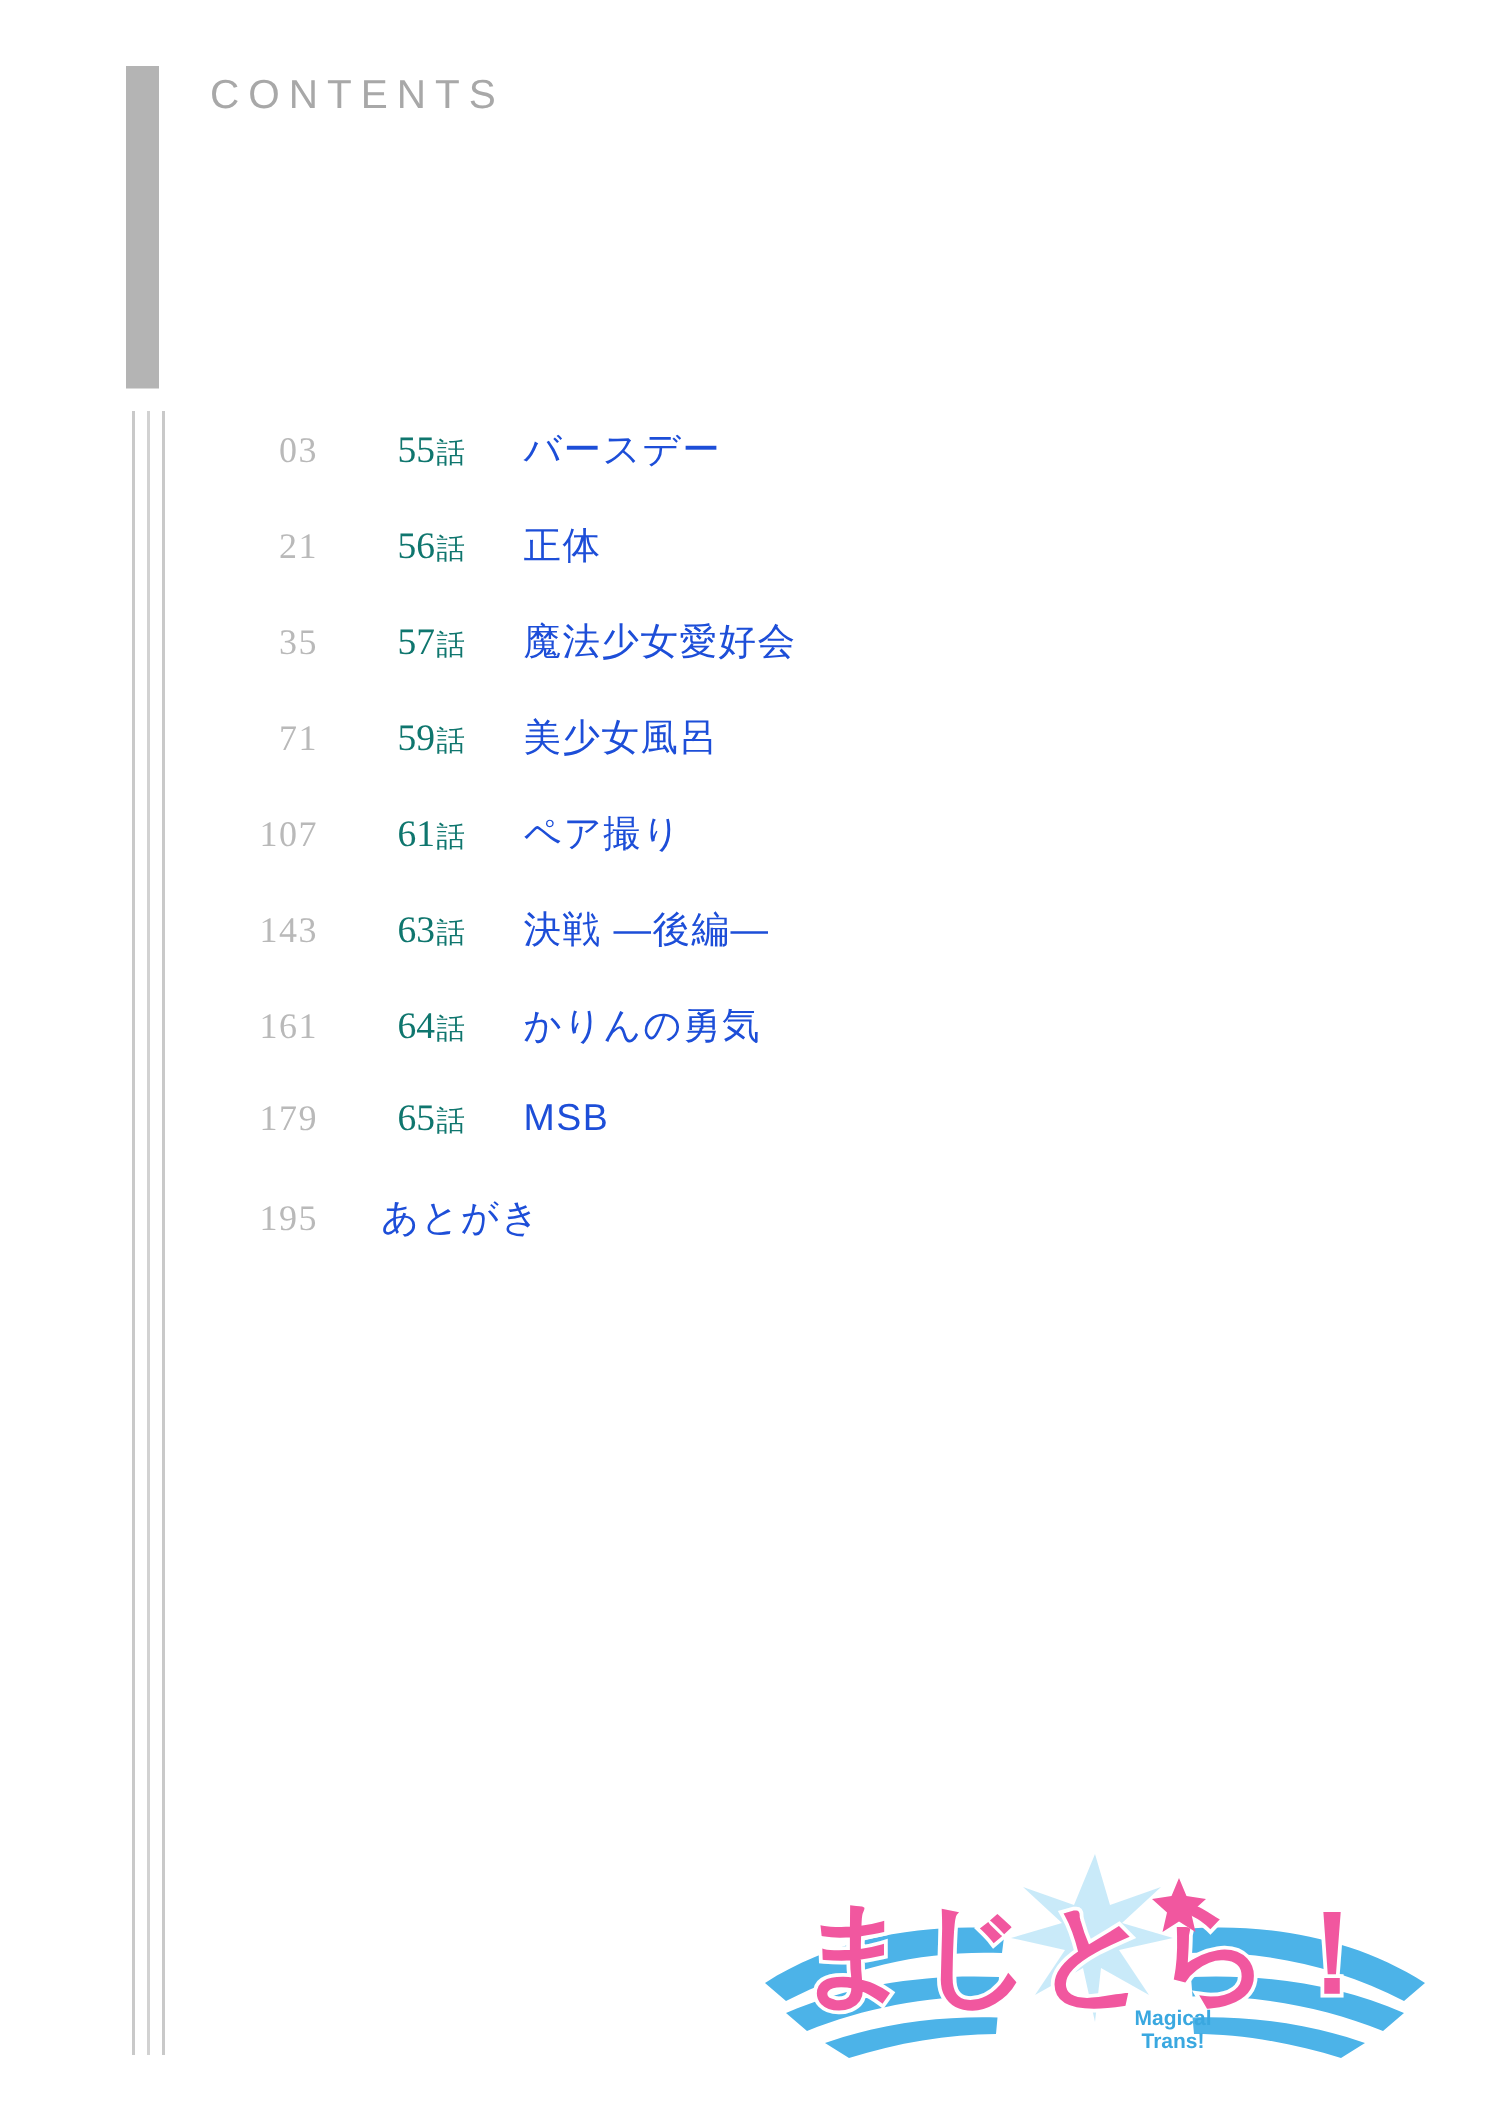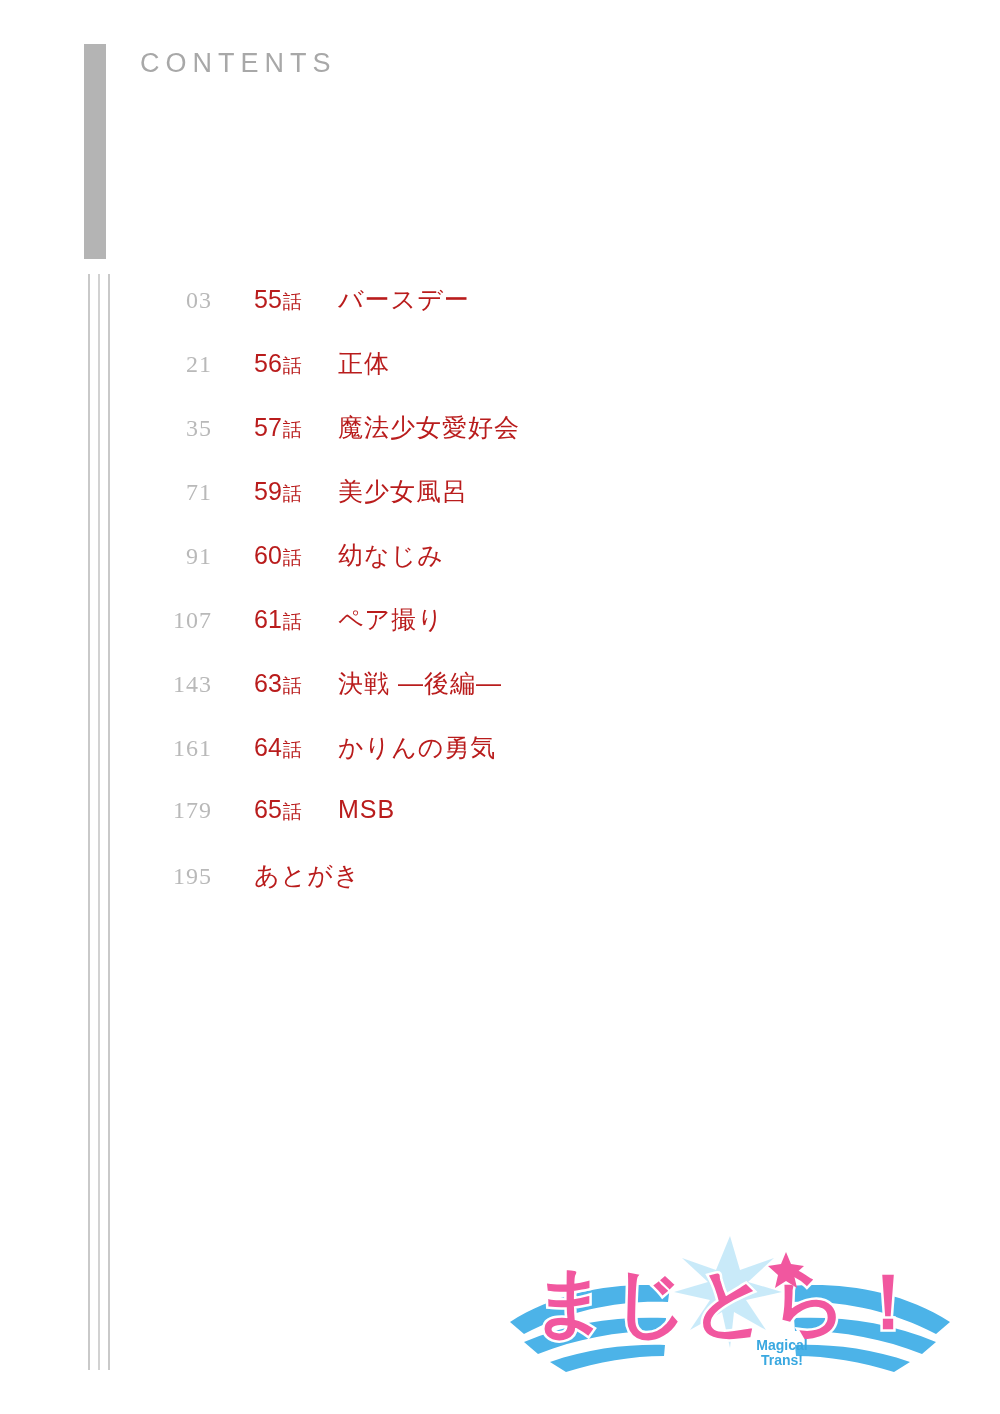--- a/index.html
+++ b/index.html
@@ -72,35 +72,35 @@
     width: 92px;
     text-align: right;
     font-family: "Liberation Serif", serif;
     font-size: 24px;
     color: #b9b9b9;
     letter-spacing: 1px;
   }
 
   .toc-ep {
     width: 84px;
-    margin-left: 42px;
-    font-family: Liberation Sans, sans-serif;
+    margin-left: 53px;
+    font-family: Liberation Serif, serif;
     font-size: 25px;
-    color: #b91c1c;
+    color: #0f766e;
     white-space: nowrap;
   }
   .toc-ep .ep-unit {
     font-size: 19px;
     margin-left: 1px;
   }
 
   .toc-title {
     font-family: "Liberation Sans", sans-serif;
     font-size: 25px;
-    color: #b91c1c;
+    color: #1d4ed8;
     letter-spacing: 1px;
     white-space: nowrap;
   }
 
   .toc-row.no-ep .toc-title {
     margin-left: 42px;
   }
 
   
   .logo {
@@ -157,25 +157,20 @@
       <span class="toc-title">魔法少女愛好会</span>
     </div>
 
 
     <div class="toc-row">
       <span class="toc-page">71</span>
       <span class="toc-ep"><span>59</span><span class="ep-unit">話</span></span>
       <span class="toc-title">美少女風呂</span>
     </div>
 
-    <div class="toc-row">
-      <span class="toc-page">91</span>
-      <span class="toc-ep"><span>60</span><span class="ep-unit">話</span></span>
-      <span class="toc-title">幼なじみ</span>
-    </div>
 
     <div class="toc-row">
       <span class="toc-page">107</span>
       <span class="toc-ep"><span>61</span><span class="ep-unit">話</span></span>
       <span class="toc-title">ペア撮り</span>
     </div>
 
 
     <div class="toc-row">
       <span class="toc-page">143</span>

